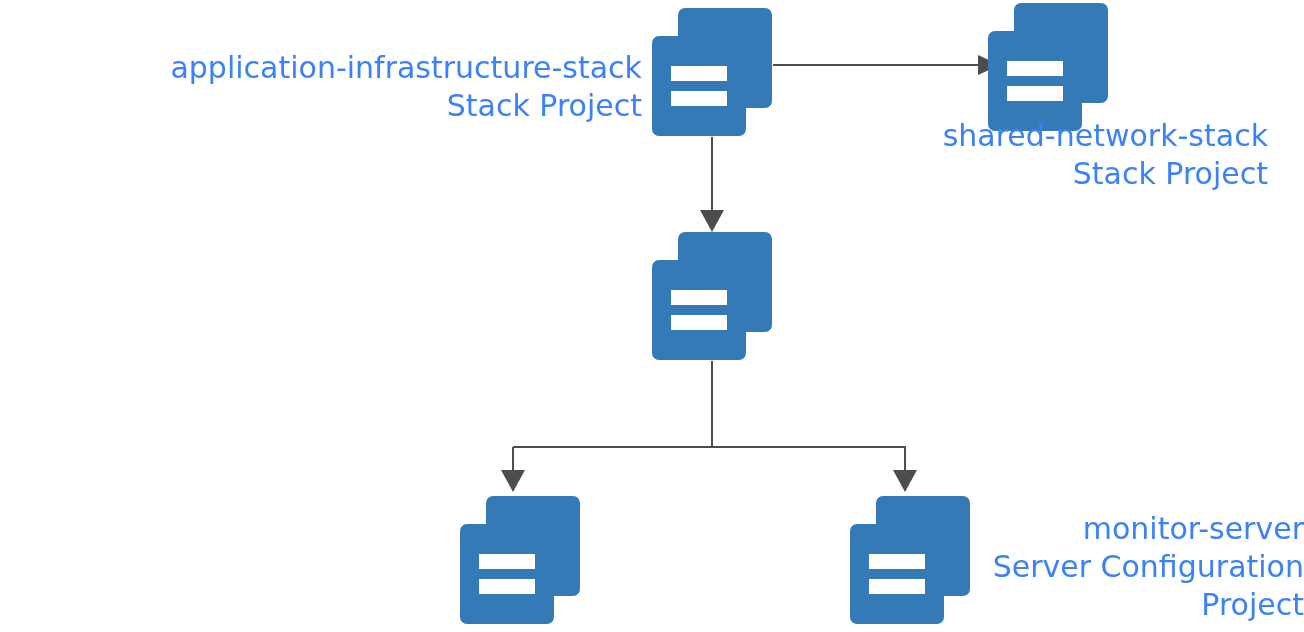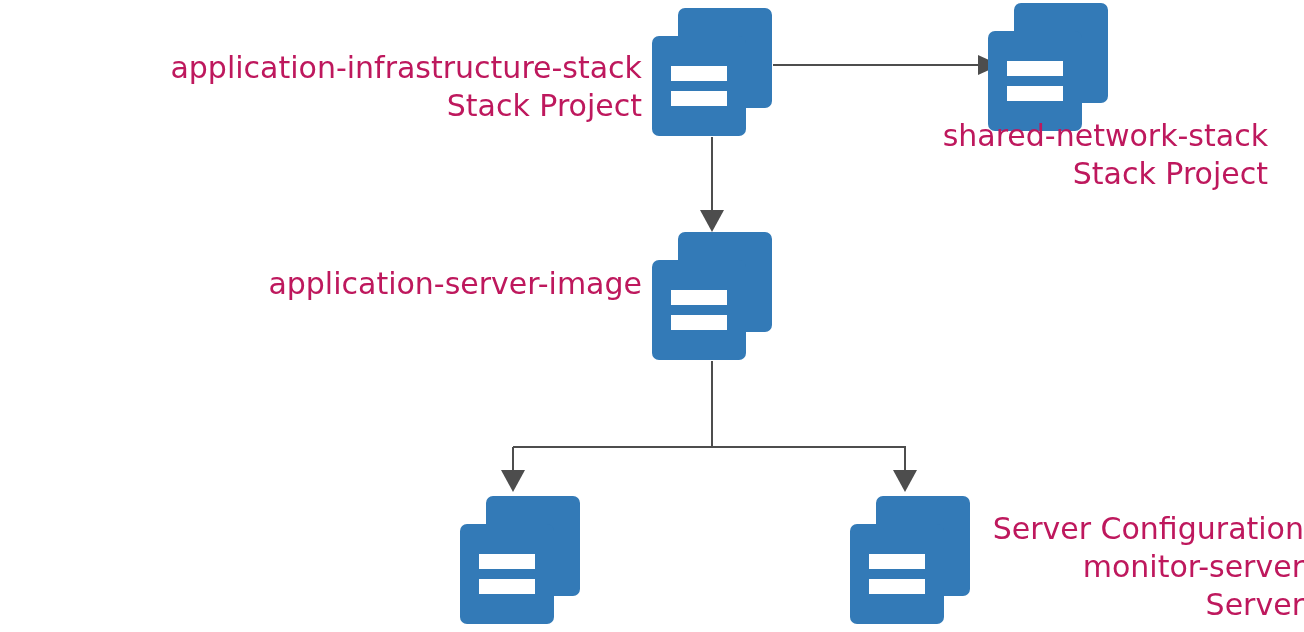--- a/index.html
+++ b/index.html
@@ -15,21 +15,21 @@
   #edges{position:absolute;left:0;top:0;width:1304px;height:632px;}
 
   
   .node{position:absolute;}
   .icon{position:relative;width:120px;height:128px;}
   .icon svg{display:block;width:120px;height:128px;}
 
   
   .label{
     position:absolute;
-    color:#be185d;
+    color:#3b82f6;
     font-size:30px;
     line-height:38px;
     white-space:nowrap;
   }
   .label .ln{display:block;}
   .label.right-align{text-align:right;}
   .label.center-align{text-align:right;}
 </style>
 </head>
 <body>
@@ -95,21 +95,20 @@
       <svg viewBox="0 0 120 128" xmlns="http://www.w3.org/2000/svg">
         <path fill="#337ab7" d="M33,0 H113 a7,7 0 0 1 7,7 V93 a7,7 0 0 1 -7,7 H33 a7,7 0 0 1 -7,-7 V7 a7,7 0 0 1 7,-7 Z
                                  M40,14 H106 V86 H40 Z"></path>
         <rect x="0" y="28" width="94" height="100" rx="7" fill="#337ab7"></rect>
         <rect x="19" y="58" width="56" height="15" fill="#ffffff"></rect>
         <rect x="19" y="83" width="56" height="15" fill="#ffffff"></rect>
       </svg>
     </div>
   </div>
   <div class="label right-align" style="left:190px;top:265px;width:452px;">
-    <span class="ln">application-server-image</span>
   </div>
 
   <div class="node" style="left:460px;top:496px;">
     <div class="icon">
       <svg viewBox="0 0 120 128" xmlns="http://www.w3.org/2000/svg">
         <path fill="#337ab7" d="M33,0 H113 a7,7 0 0 1 7,7 V93 a7,7 0 0 1 -7,7 H33 a7,7 0 0 1 -7,-7 V7 a7,7 0 0 1 7,-7 Z
                                  M40,14 H106 V86 H40 Z"></path>
         <rect x="0" y="28" width="94" height="100" rx="7" fill="#337ab7"></rect>
         <rect x="19" y="58" width="56" height="15" fill="#ffffff"></rect>
         <rect x="19" y="83" width="56" height="15" fill="#ffffff"></rect>
@@ -122,18 +121,18 @@
       <svg viewBox="0 0 120 128" xmlns="http://www.w3.org/2000/svg">
         <path fill="#337ab7" d="M33,0 H113 a7,7 0 0 1 7,7 V93 a7,7 0 0 1 -7,7 H33 a7,7 0 0 1 -7,-7 V7 a7,7 0 0 1 7,-7 Z
                                  M40,14 H106 V86 H40 Z"></path>
         <rect x="0" y="28" width="94" height="100" rx="7" fill="#337ab7"></rect>
         <rect x="19" y="58" width="56" height="15" fill="#ffffff"></rect>
         <rect x="19" y="83" width="56" height="15" fill="#ffffff"></rect>
       </svg>
     </div>
   </div>
   <div class="label center-align" style="left:974px;top:510px;width:330px;">
+    <span class="ln">monitor-server</span>
     <span class="ln">Server Configuration</span>
-    <span class="ln">monitor-server</span>
-    <span class="ln">Server</span>
+    <span class="ln">Project</span>
   </div>
 
 </div>
 
 </body></html>

